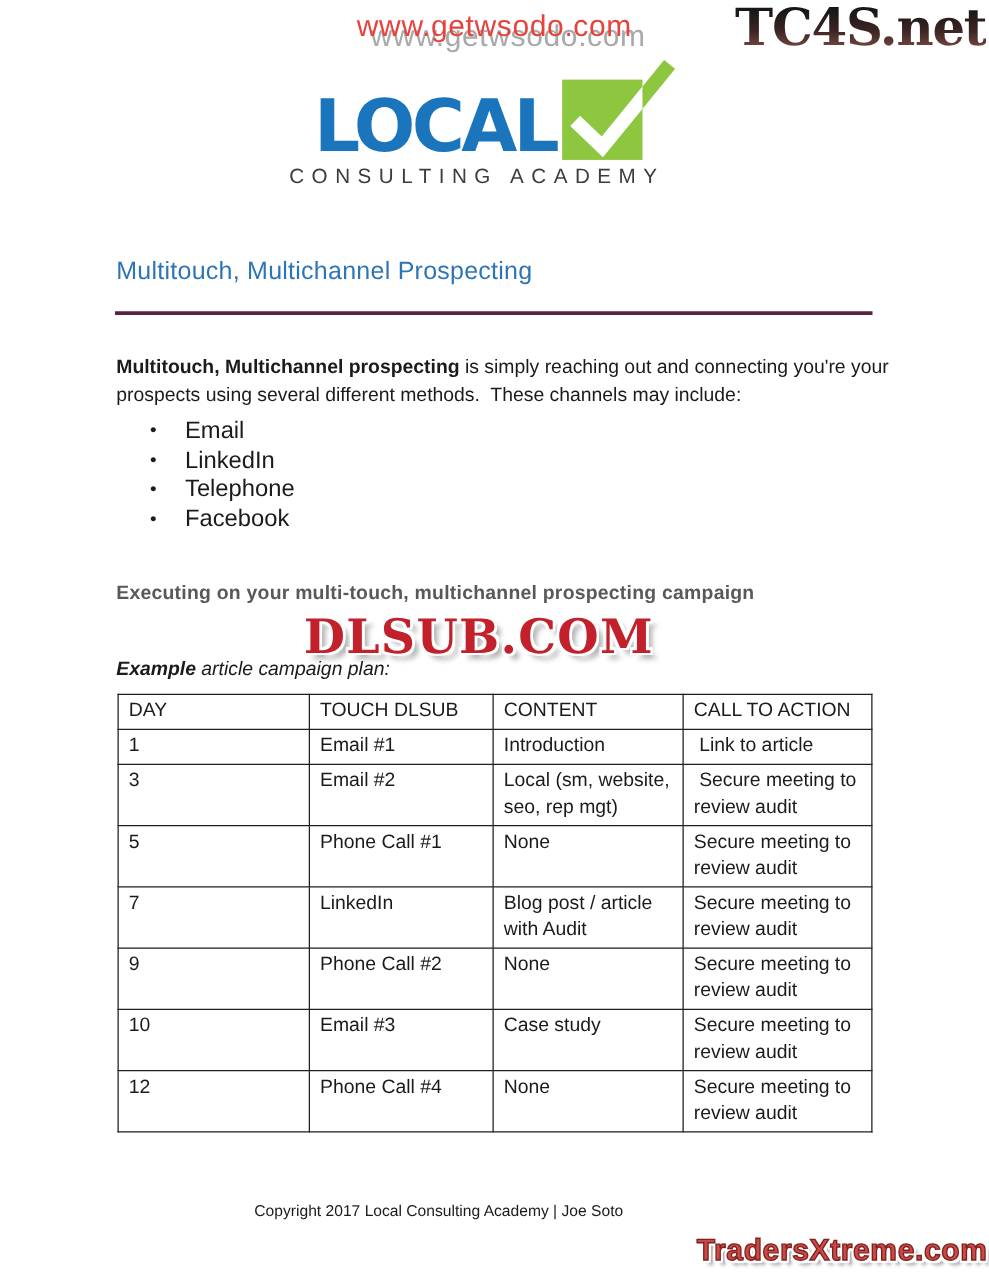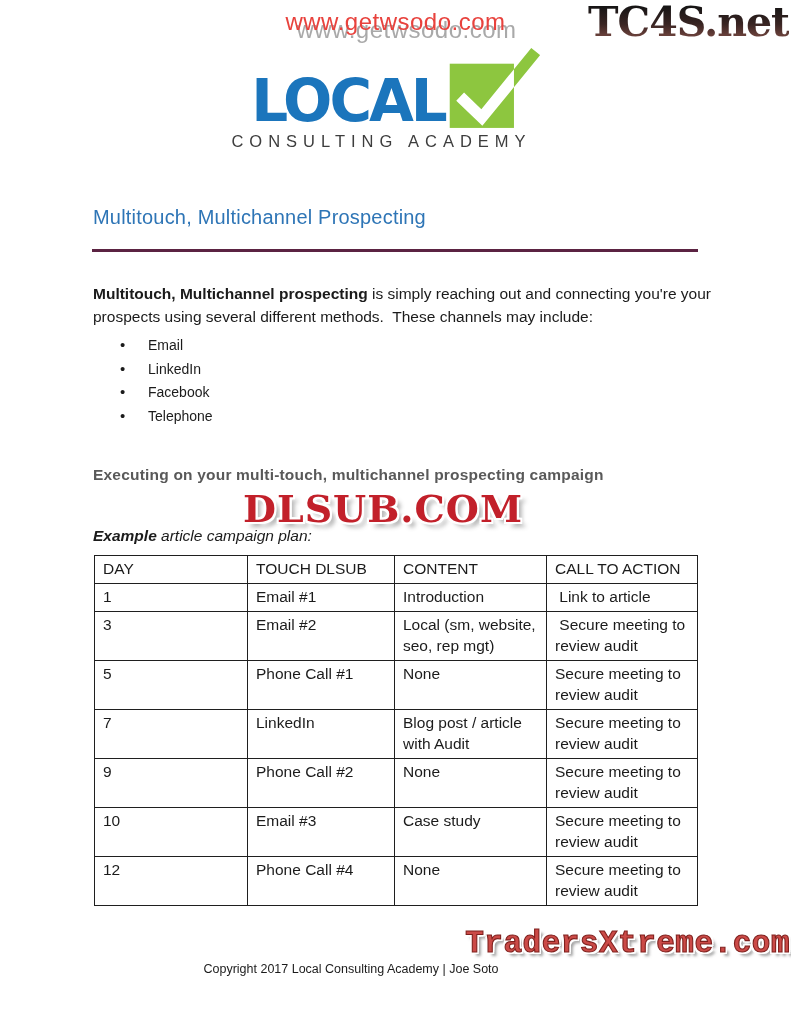--- a/index.html
+++ b/index.html
@@ -50,21 +50,21 @@
   }
   .intro {
     position:absolute; left:93px; top:283px; width:618px;
     font-size:15.5px; line-height:22.5px; color:#1b1b1b;
   }
   .intro b { font-weight:bold; }
 
   .bullets { position:absolute; left:93px; top:337px; width:500px; list-style:none; }
   .bullets li {
     position:relative; padding-left:55px; margin-bottom:7px;
-    font-size:14px; line-height:16.5px; color:#1b1b1b;
+    font-size:19px; line-height:16.5px; color:#1b1b1b;
   }
   .bullets li::before {
     content:"\2022"; position:absolute; left:27px; top:0px; font-size:15px; color:#1b1b1b;
   }
 
   .section-heading {
     position:absolute; left:93px; top:466px; width:600px;
     font-size:15.5px; font-weight:bold; color:#595959; letter-spacing:0.2px;
   }
 
@@ -100,22 +100,22 @@
     vertical-align:top; color:#1b1b1b;
   }
 
   .footer {
     position:absolute; left:0; top:962px; width:702px; text-align:center;
     font-size:12.5px; color:#1b1b1b;
   }
 
   
   .traders {
-    position:absolute; top:926px; right:1px;
-    font-family:Liberation Mono, monospace; font-weight:bold; font-size:31px;
+    position:absolute; top:987px; right:1px;
+    font-family:Liberation Sans, sans-serif; font-weight:bold; font-size:24px;
     letter-spacing:0.5px; color:#cb4a47; white-space:nowrap;
     -webkit-text-stroke:1.1px #7e1f1c;
     text-shadow:
       -2px -2px 0 #ffffff, 2px -2px 0 #ffffff, -2px 2px 0 #ffffff, 2px 2px 0 #ffffff,
       0 -2px 0 #ffffff, 0 2px 0 #ffffff, -2px 0 0 #ffffff, 2px 0 0 #ffffff,
       4px 4px 3px rgba(80,80,80,0.55);
   }
 </style>
 </head>
 <body>
@@ -151,22 +151,22 @@
   </div>
 
   <h1 class="doc-title" style="font-weight:normal;">Multitouch, Multichannel Prospecting</h1>
   <div class="doc-rule"></div>
 
   <p class="intro"><b>Multitouch, Multichannel prospecting</b><span> is simply reaching out and connecting you're your prospects using several different methods.&nbsp; These channels may include:</span></p>
 
   <ul class="bullets">
     <li>Email</li>
     <li>LinkedIn</li>
+    <li>Telephone</li>
     <li>Facebook</li>
-    <li>Telephone</li>
   </ul>
 
   <div class="section-heading">Executing on your multi-touch, multichannel prospecting campaign</div>
 
   <div class="dlsub">DLSUB.COM</div>
 
   <div class="example-label"><b>Example</b><span> article campaign plan:</span></div>
 
   <table class="campaign-table">
     <colgroup>

